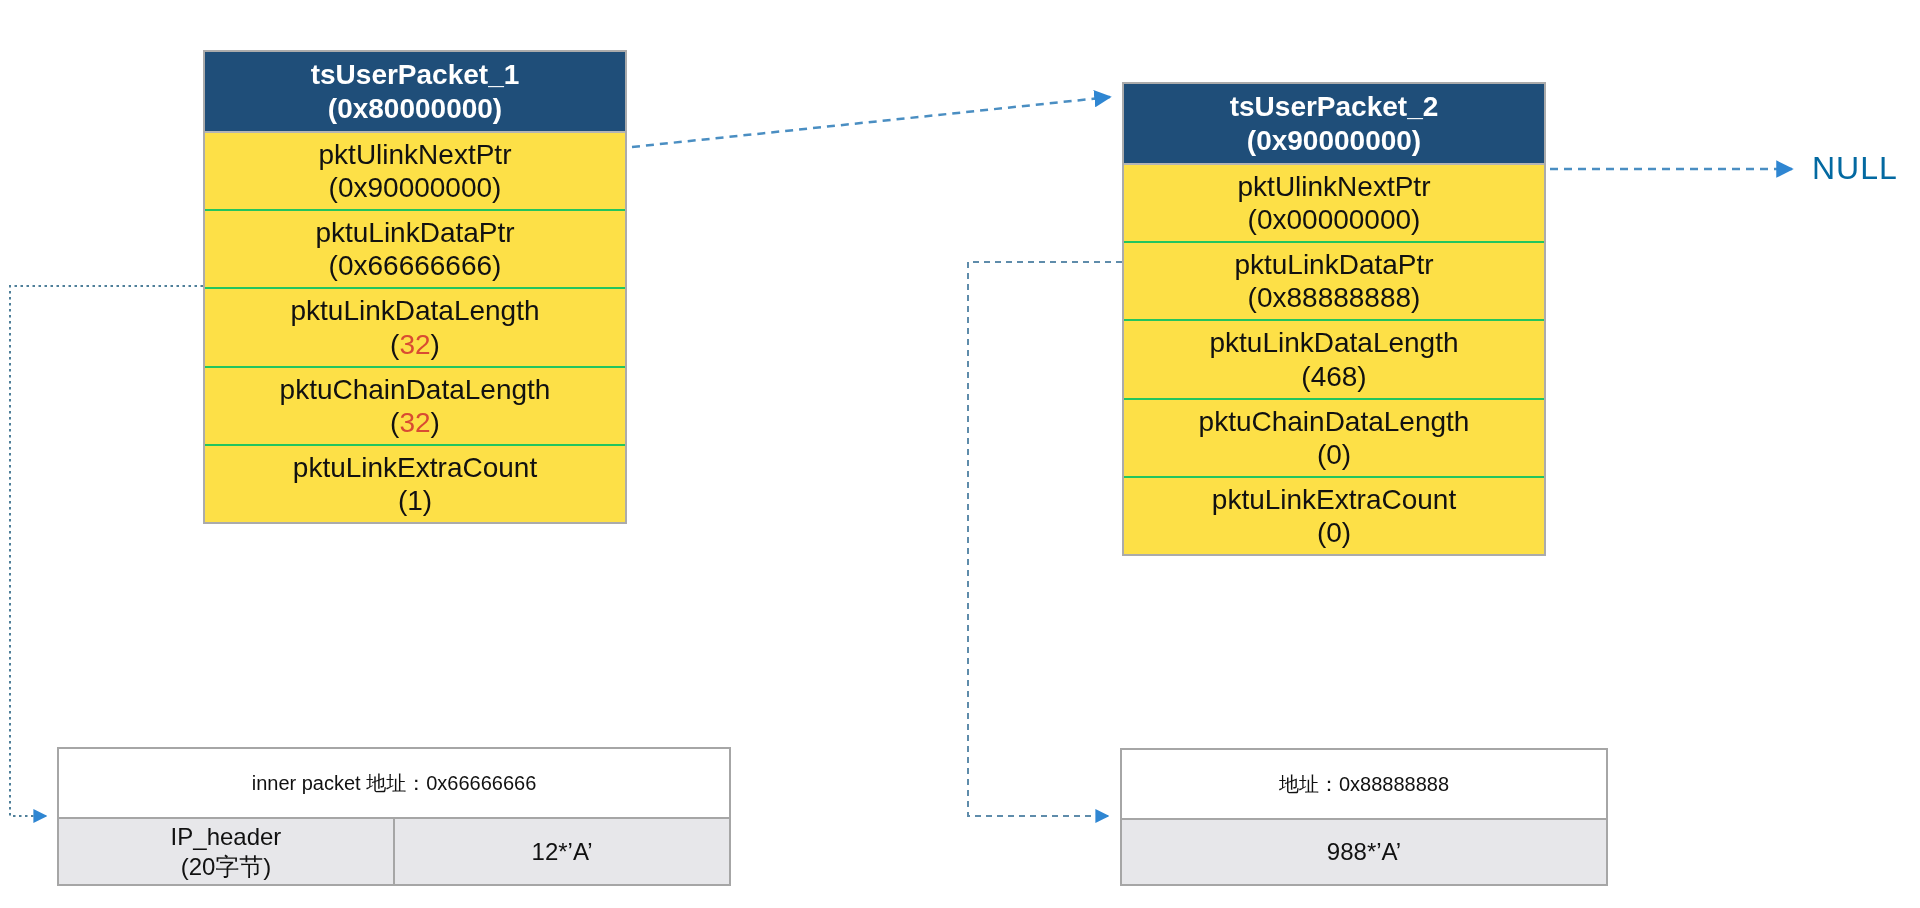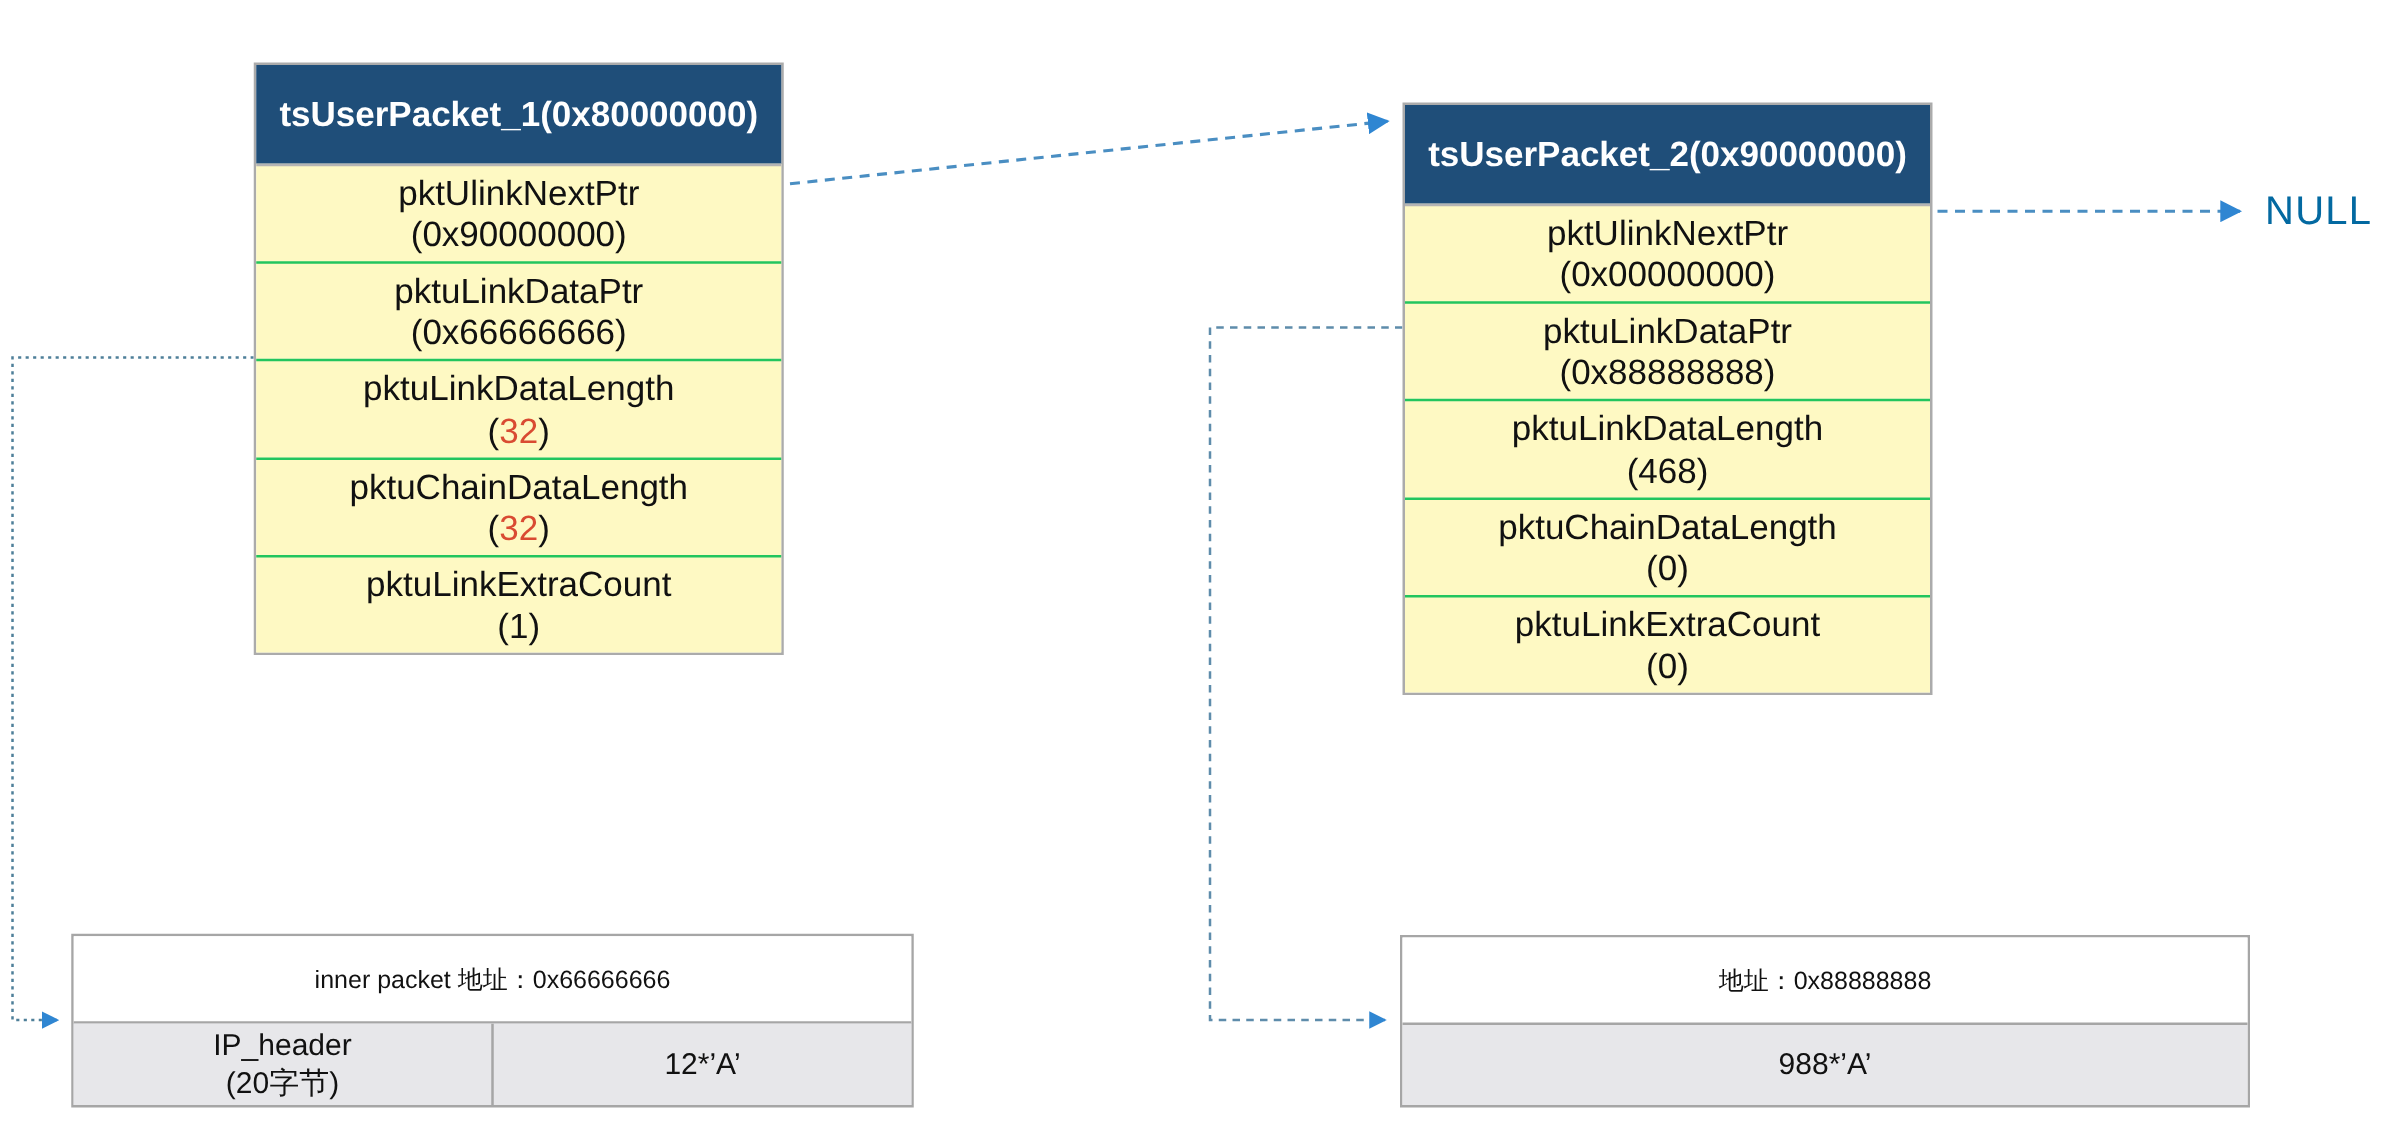--- a/index.html
+++ b/index.html
@@ -14,45 +14,45 @@
   
   .struct{
     position:absolute;width:424px;height:474px;
     border:2px solid #ababab;background:#fff;box-sizing:border-box;
     display:flex;flex-direction:column;
   }
   #packet1{left:203px;top:50px;}
   #packet2{left:1122px;top:50px;margin-top:32px;}
   .struct-header{
     height:79px;flex:0 0 79px;background:#1f4e79;color:#ffffff;
-    display:flex;flex-direction:row;align-items:center;justify-content:center;
+    display:flex;flex-direction:column;align-items:center;justify-content:center;
     font-weight:bold;font-size:28px;line-height:1.2;
   }
   .struct-rows{flex:1;display:flex;flex-direction:column;}
   .srow{
     flex:1;display:flex;flex-direction:column;align-items:center;justify-content:center;
-    font-size:28px;line-height:1.18;background:#fef9c3;
+    font-size:28px;line-height:1.18;background:#fde047;
   }
   .srow + .srow{border-top:2px solid #22c55e;}
   .struct-rows .srow:first-child{border-top:2px solid #b4b4b4;}
   .red{color:#d94b32;}
 
   
   #null-label{
     position:absolute;left:1812px;top:150px;font-size:32px;color:#0369a1;
     letter-spacing:1px;
   }
 
   
   .buffer{
     position:absolute;border:2px solid #a6a6a6;background:#fff;box-sizing:border-box;
     display:flex;flex-direction:column;
   }
   #buffer1{left:57px;top:747px;width:674px;height:139px;}
-  #buffer2{left:1120px;top:748px;width:680px;height:138px;}
+  #buffer2{left:1120px;top:748px;width:488px;height:138px;}
   .buffer-title{
     flex:0 0 68px;display:flex;align-items:center;justify-content:center;
     font-size:20px;border-bottom:2px solid #a6a6a6;background:#ffffff;
   }
   .buffer-cells{flex:1;display:flex;background:#e7e7ea;}
   .bcell{
     flex:1;display:flex;flex-direction:column;align-items:center;justify-content:center;
     font-size:24px;line-height:1.25;background:#e7e7ea;
   }
   .bcell + .bcell{border-left:2px solid #a6a6a6;}

